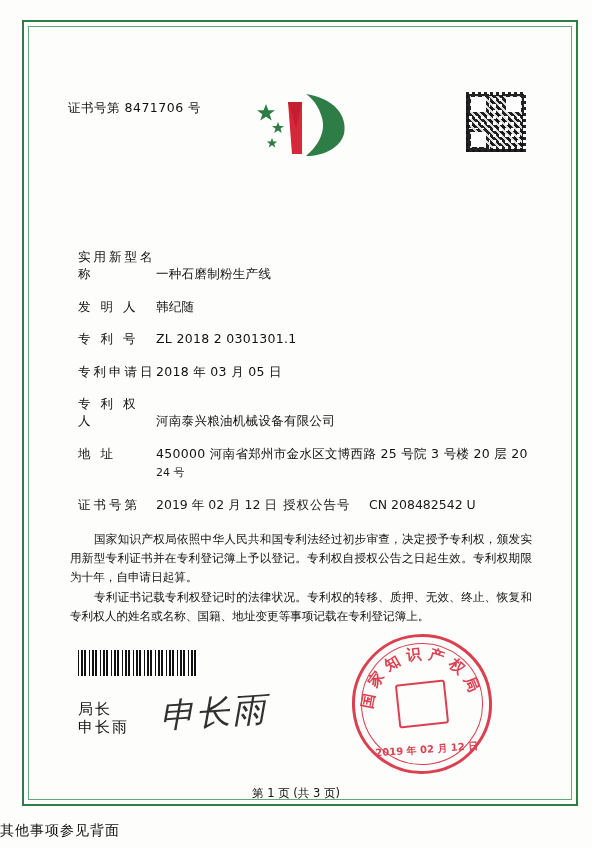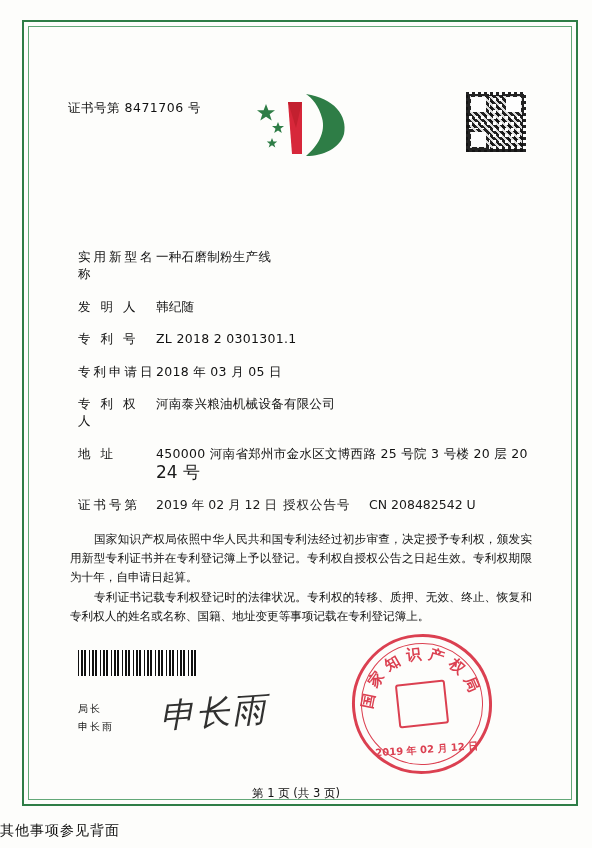--- a/index.html
+++ b/index.html
@@ -91,21 +91,21 @@
     color: #111;
   }
   
   .fields {
     position: absolute;
     left: 78px; top: 248px;
     width: 452px;
   }
   .row {
     display: flex;
-    align-items: flex-start;
+    align-items: flex-end;
     margin-bottom: 15.5px;
     font-size: 12.5px;
     line-height: 17px;
   }
   .row .lab {
     width: 78px;
     flex: none;
     letter-spacing: 3px;
     color: #111;
   }
@@ -121,21 +121,21 @@
     width: 86px;
     flex: none;
     letter-spacing: 1px;
     margin-left: 6px;
   }
   .row .val2 {
     flex: none;
   }
   .addr-second {
     margin-left: 78px;
-    font-size: 17px;
+    font-size: 11px;
     line-height: 17px;
     margin-top: -13px;
     margin-bottom: 15px;
   }
   
   .para {
     position: absolute;
     left: 70px;
     width: 462px;
     font-size: 11.6px;
@@ -153,21 +153,21 @@
     position: absolute;
     left: 78px; top: 650px;
     width: 120px; height: 26px;
     background-image: repeating-linear-gradient(90deg,
       #111 0 1px, #fff 1px 3px, #111 3px 5px, #fff 5px 6px,
       #111 6px 8px, #fff 8px 11px);
   }
   .sign-label {
     position: absolute;
     left: 78px; top: 700px;
-    font-size: 10px;
+    font-size: 15px;
     line-height: 18px;
     letter-spacing: 2px;
     color: #111;
   }
   .signature {
     position: absolute;
     left: 160px; top: 688px;
     width: 165px; height: 52px;
     font-family: "DejaVu Serif", "Liberation Serif", serif;
     font-size: 34px;

